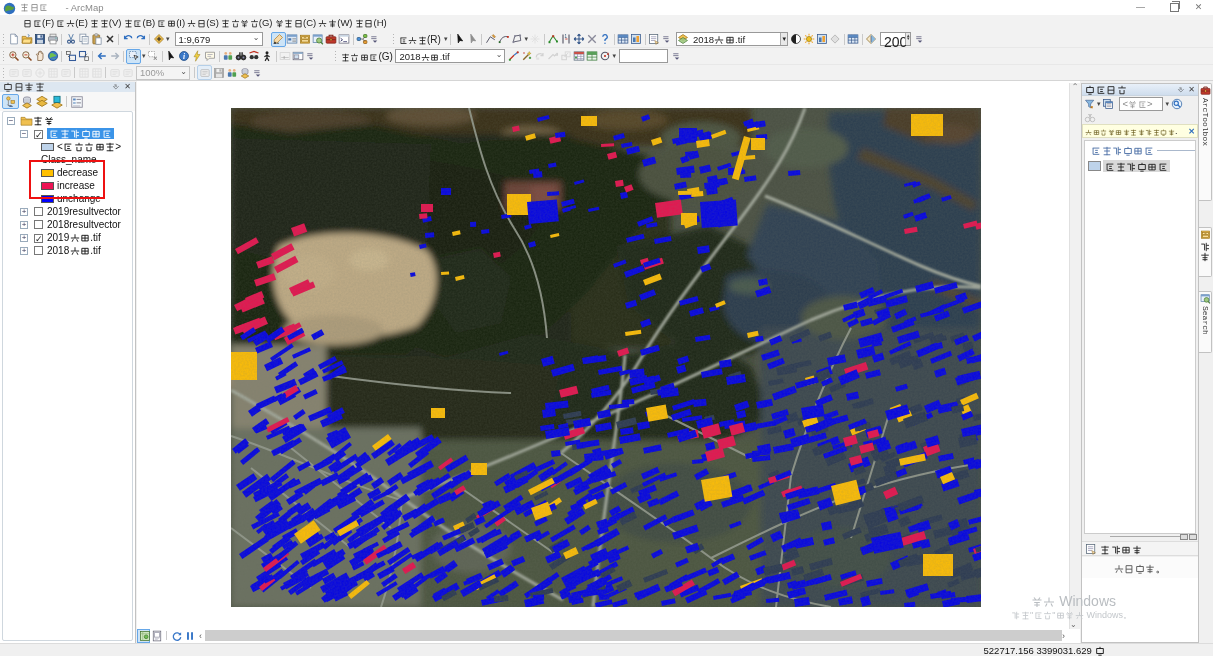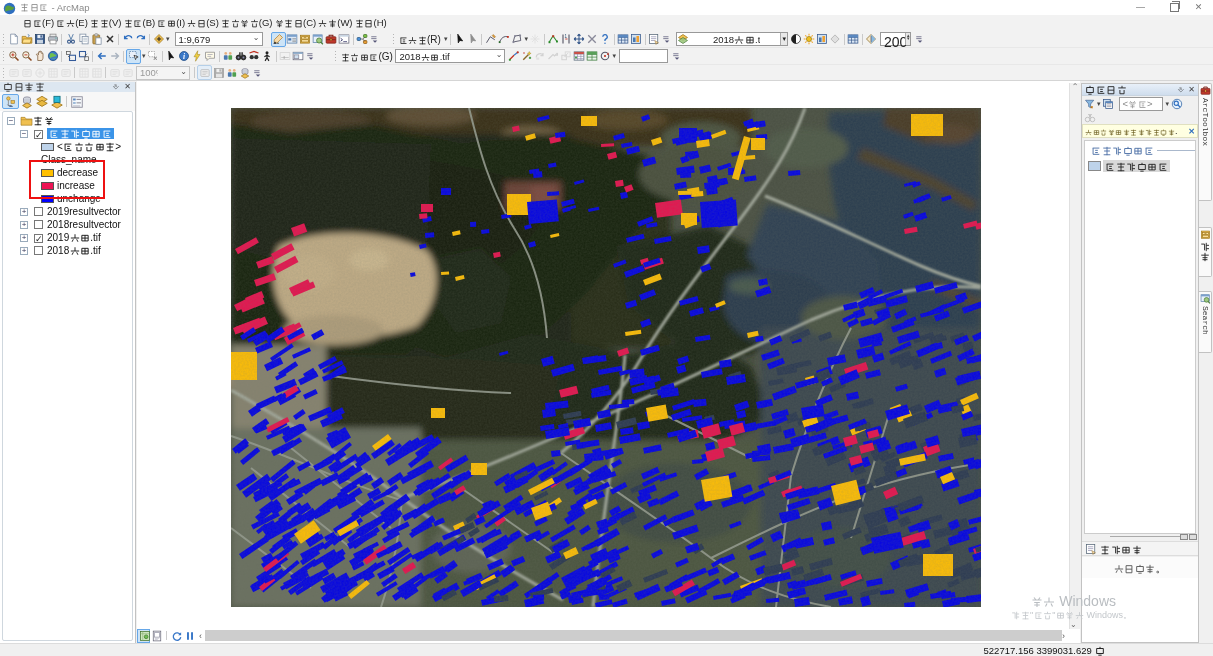--- a/index.html
+++ b/index.html
@@ -12,21 +12,21 @@
 .wb2:before { content:""; position:absolute; left:15px; top:3px; width:7px; height:7px; border:1px solid #777; background:#fff; }
 .wb2:after { content:""; position:absolute; left:17px; top:1px; width:7px; height:7px; border:1px solid #777; border-bottom:none; border-left:none; }
 #menubar { height:16px; background:#f2f2f2; display:flex; align-items:center; padding-left:23px; padding-bottom:2px; }
 .mi { margin-right:2px; font-size:9.5px; color:#222; white-space:nowrap; }
 .tbrow { height:17px; background:#f2f2f2; display:flex; align-items:center; border-bottom:1px solid #e8e8e8; padding-left:0; overflow:hidden; }
 #tb3 { border-bottom:1px solid #d5d5d5; height:16px; }
 .grip { width:4px; height:12px; margin:0 1px 0 2px; background-image:radial-gradient(circle, #b5b5b5 38%, transparent 40%); background-size:3px 3px; flex:none; }
 .tsep { width:1px; height:11px; background:#c9c9c9; margin:0 2px; flex:none; }
 .dd { color:#444; font-size:7px; margin:0 1px; flex:none; }
 .lbl { font-size:10px; margin:0 2px; white-space:nowrap; flex:none; }
-.combo { height:14px; background:#fff; border:1px solid #999; display:inline-flex; align-items:center; position:relative; margin:0 2px; flex:none;gap:20px; }
+.combo { height:14px; background:#fff; border:1px solid #999; display:inline-flex; align-items:center; position:relative; margin:0 2px; flex:none; }
 .combo.dis { background:#f4f4f4; border-color:#c5c5c5; }
 .ctext { font-size:9.5px; padding-left:3px; white-space:nowrap; overflow:hidden; flex:1; }
 .carr { font-size:8px; color:#555; padding:0 2px; margin-top:-3px; flex:none; }
 .carr2 { font-size:7px; color:#222; background:#e8e8e8; border-left:1px solid #aaa; height:100%; display:flex; align-items:center; padding:0 1px; flex:none; }
 .selbtn { border:1px solid #66a7e8; background:#cde4f7; border-radius:2px; height:15px; display:inline-flex; align-items:center; flex:none; }
 .selbtn2 { border:1px solid #b5cfe8; background:#e4eef8; border-radius:2px; height:15px; display:inline-flex; align-items:center; flex:none; }
 .gic { filter:grayscale(1) opacity(.45); display:inline-flex; flex:none; }
 .spin { height:14px; border:1px solid #999; background:#fff; display:inline-flex; margin:0 2px; flex:none; }
 .stext { font-size:14px; width:24px; padding:1px 0 0 3px; }
 .sarr { font-size:5px; line-height:3.4px; color:#444; background:#e8e8e8; border-left:1px solid #aaa; padding:1px 1px 0 1px; }
@@ -96,21 +96,21 @@
     <span class="ttxt">
       <svg class="cj" style="width:9px;height:9px" viewBox="0 0 12 12">
         <path d="M1.5 2.5 H10.5 M6 1 V11 M2.5 6 H9.5 M2 10.5 H10" fill="none" stroke="currentColor" stroke-width="1.1"></path>
       </svg>
       <svg class="cj" style="width:9px;height:9px" viewBox="0 0 12 12">
         <path d="M2.5 2 V10.5 H9.5 V2 H2.5 M2.5 6.2 H9.5" fill="none" stroke="currentColor" stroke-width="1.1"></path>
       </svg>
       <svg class="cj" style="width:9px;height:9px" viewBox="0 0 12 12">
         <path d="M2 2.5 H10 M2.5 2.5 V10 H10 M5 5.2 H8.2 M5 7.8 H8.2" fill="none" stroke="currentColor" stroke-width="1.1"></path>
       </svg>
-      <span style="margin-left:3px">- ArcMap</span>
+      <span style="margin-left:17px">- ArcMap</span>
     </span>
     <span class="wbtns">
       <span class="wb">—</span>
       <span class="wb wb2"></span>
       <span class="wb">✕</span>
     </span>
   </div>
 <div id="menubar">
     <span class="mi"><svg class="cj" style="width:9px;height:9px" viewBox="0 0 12 12">
         <path d="M2.5 2 V10.5 H9.5 V2 H2.5 M2.5 6.2 H9.5" fill="none" stroke="currentColor" stroke-width="1.1"></path>

